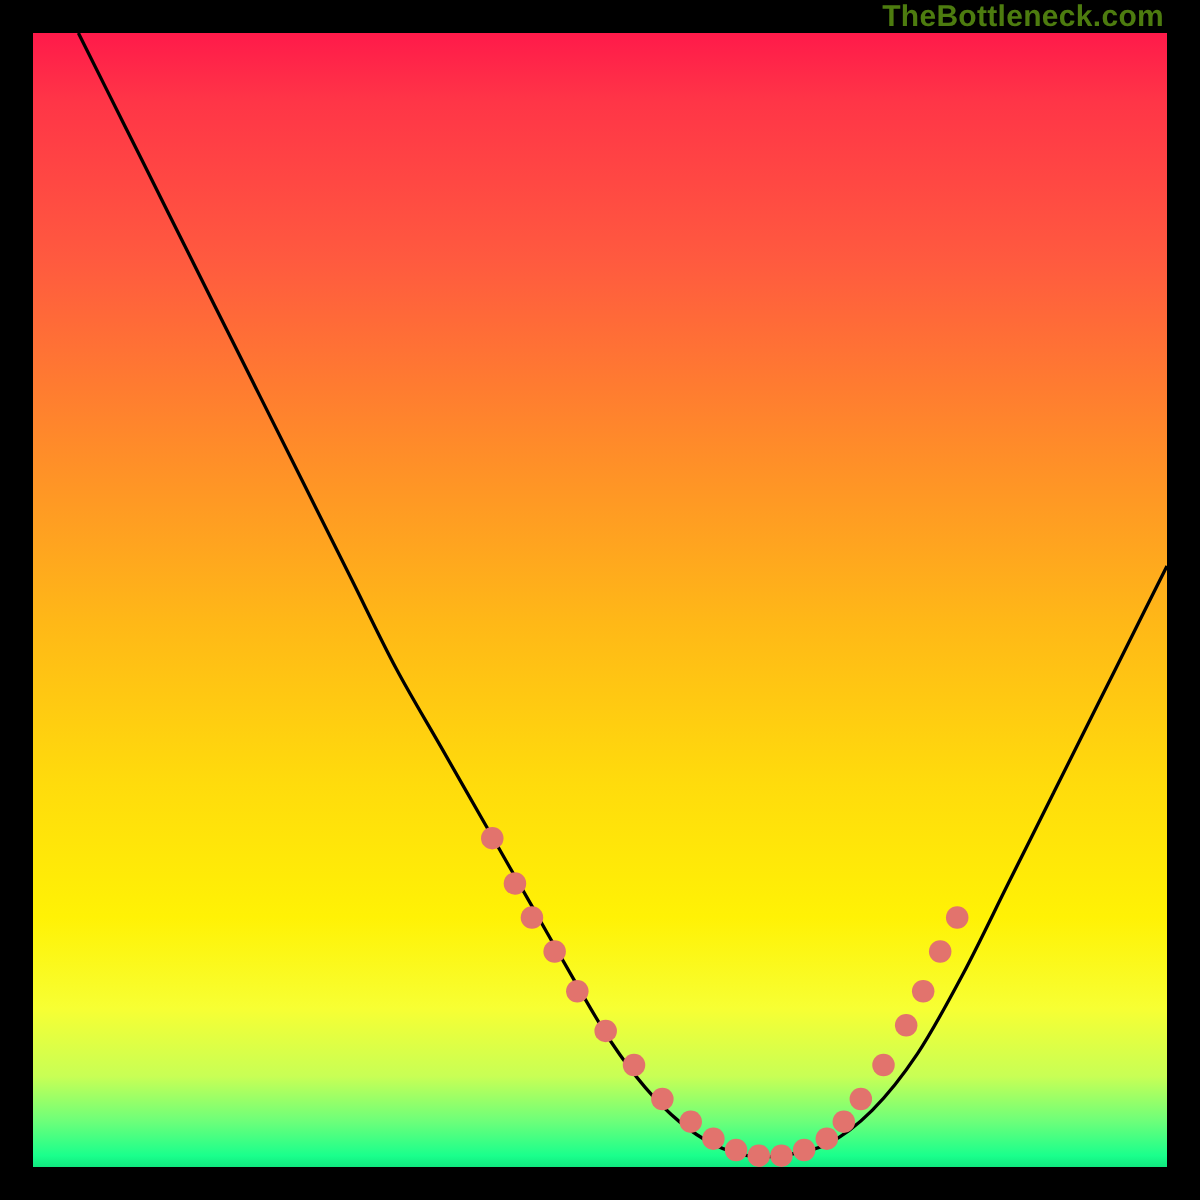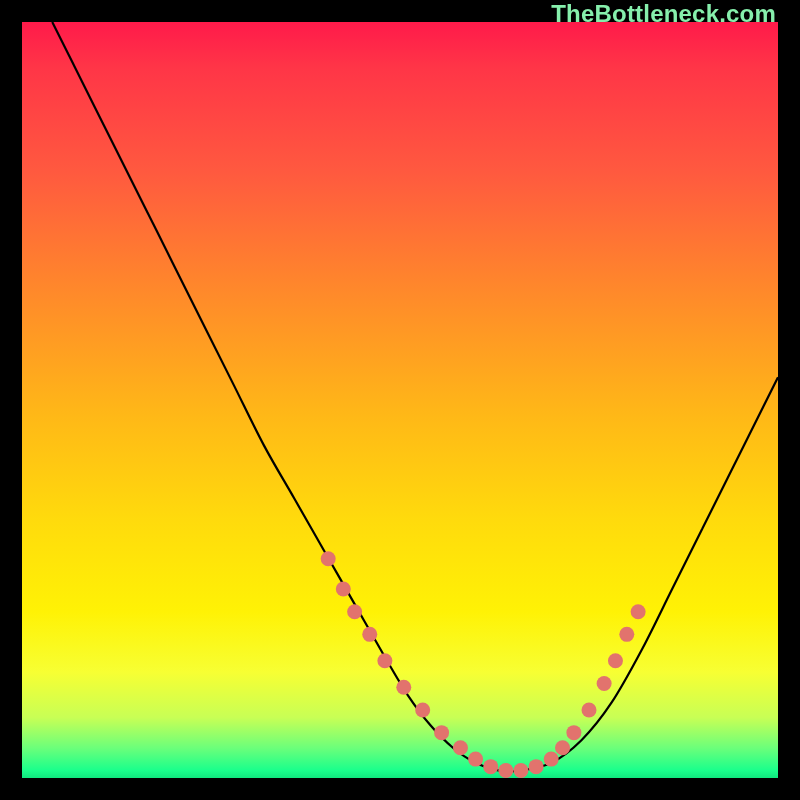--- a/index.html
+++ b/index.html
@@ -38,23 +38,23 @@
       #6cff7a 96%,
       #1aff8c 99%,
       #10e87f 100%
     );
   }
   .watermark {
     position: absolute;
     top: 0px;
     right: 24px;
     font-family: Arial, Helvetica, sans-serif;
-    font-size: 24px;
+    font-size: 20px;
     font-weight: 600;
-    color: #86efac;
+    color: #4d7c0f;
     letter-spacing: 0.2px;
   }
   svg.overlay {
     position: absolute;
     left: 0;
     top: 0;
     width: 756px;
     height: 756px;
     overflow: visible;
   }

